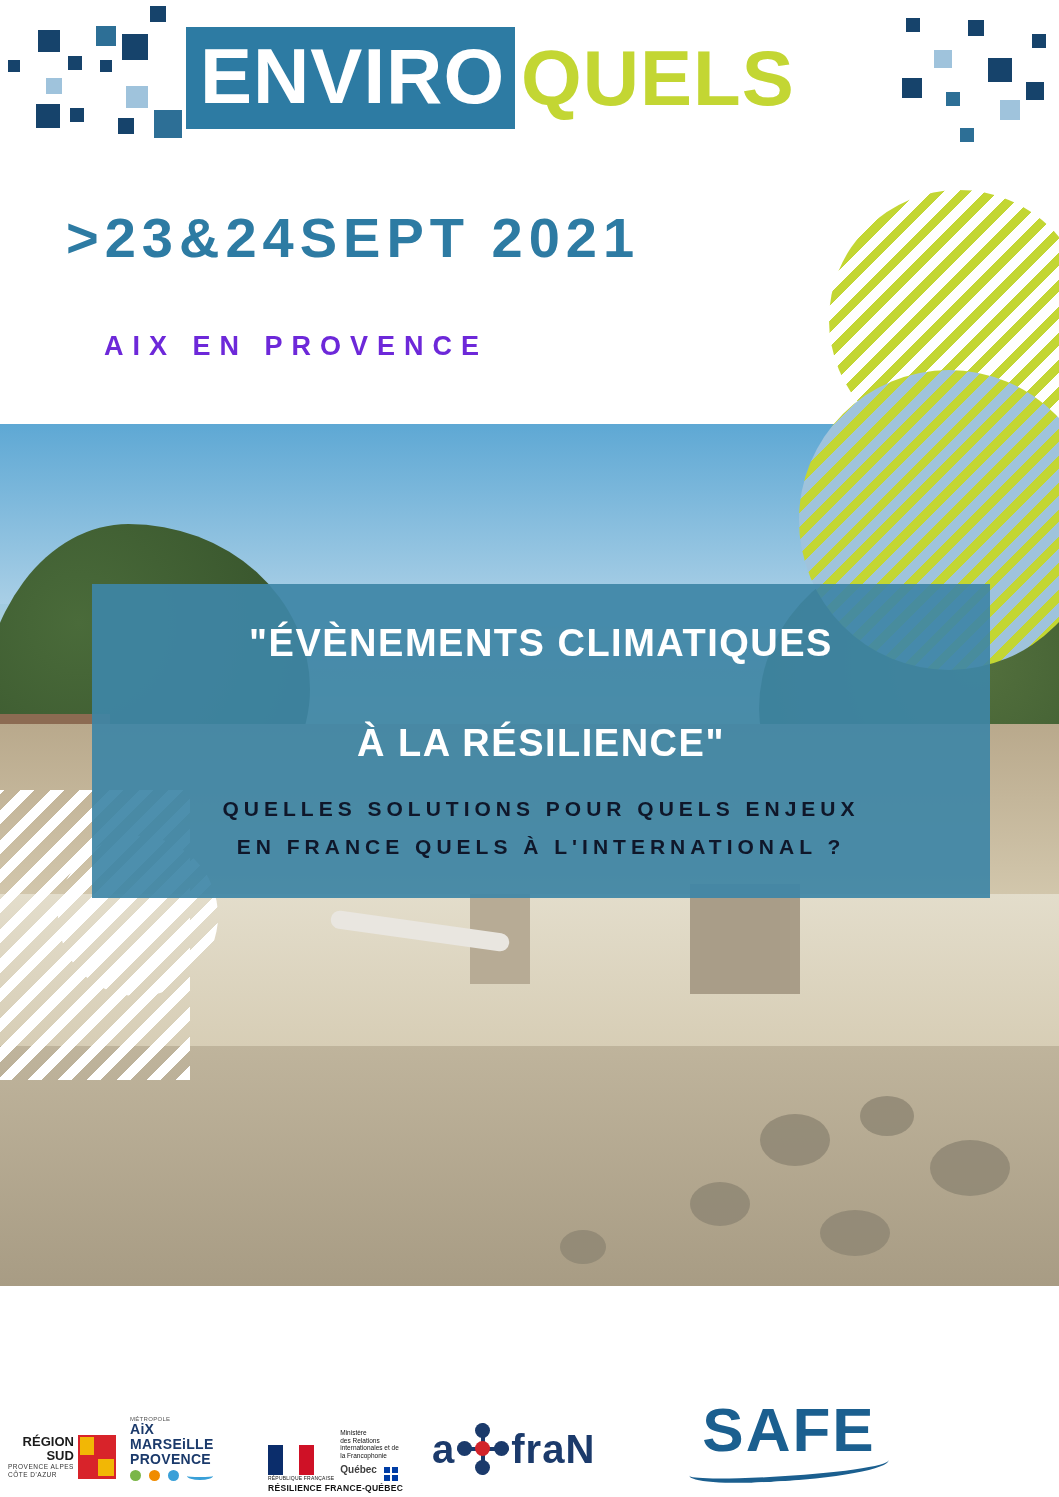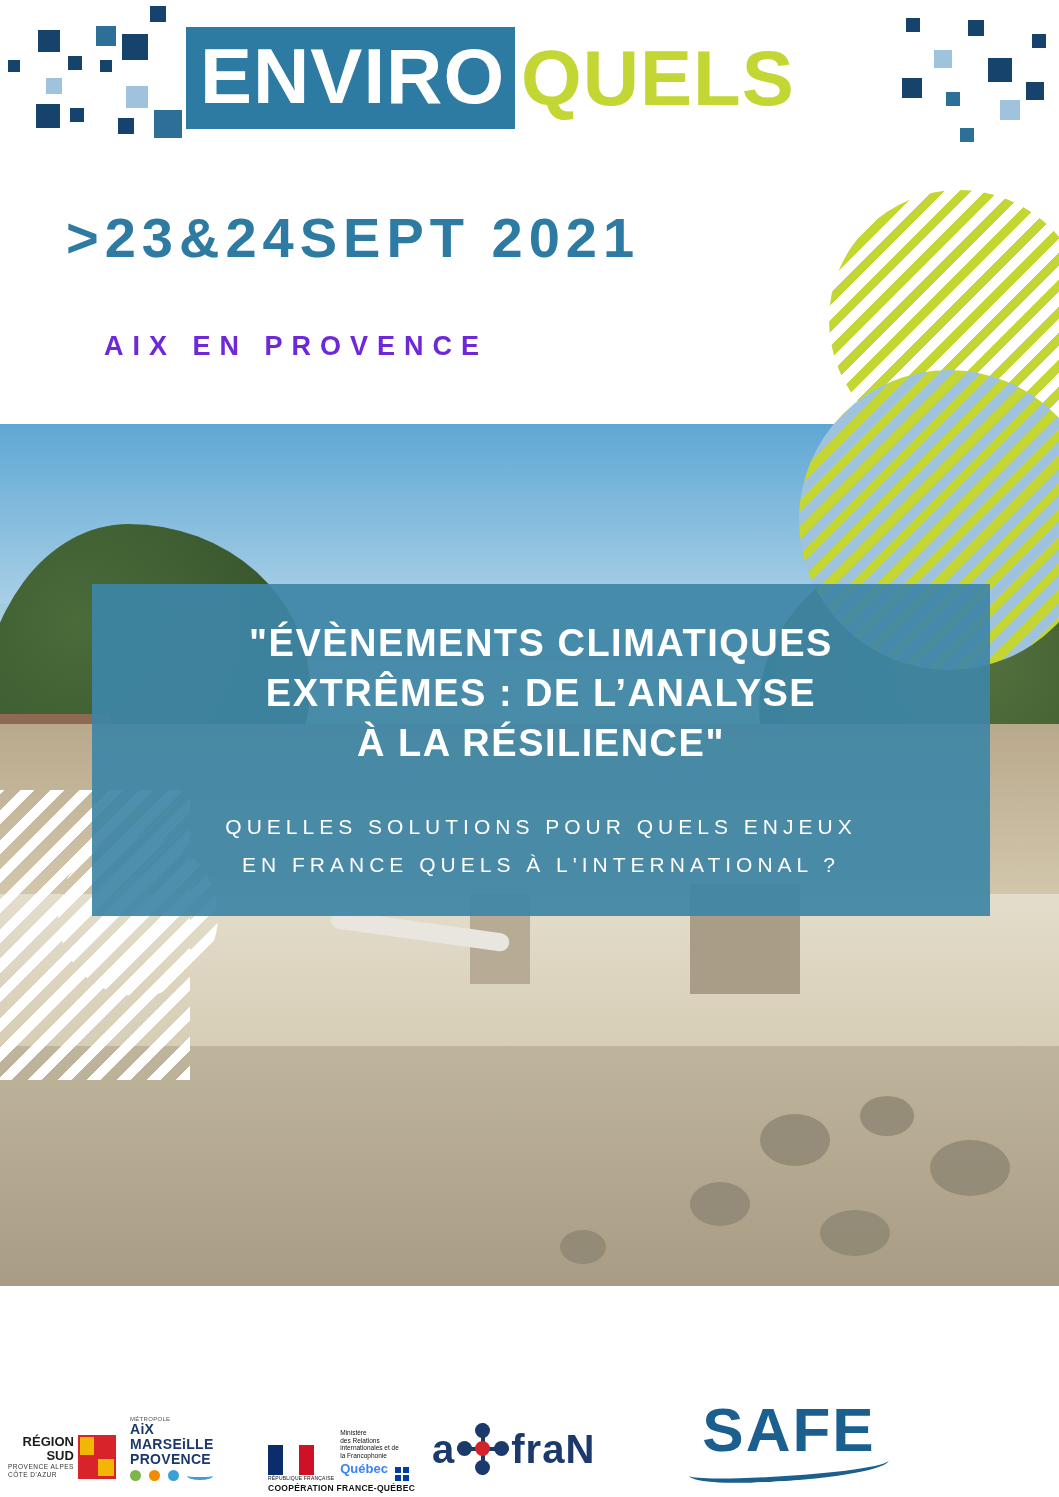--- a/index.html
+++ b/index.html
@@ -218,24 +218,24 @@
     text-align: center;
   }
   .title-panel h1 {
     color: #ffffff;
     font-size: 38px;
     font-weight: bold;
     line-height: 50px;
     letter-spacing: 1.5px;
   }
   .subtitle {
-    margin-top: 40px;
-    color: #ffffff;
+    margin-top: 22px;
+    color: #0f172a;
     font-size: 21px;
-    font-weight: normal;
+    font-weight: bold;
     line-height: 38px;
     letter-spacing: 5px;
   }
 
   
   .footer-text {
     position: absolute;
     left: 0;
     top: 1290px;
     width: 1059px;
@@ -278,21 +278,21 @@
 
   .quebec { left: 268px; bottom: 16px; display: flex; align-items: flex-end; gap: 6px; }
   .fr-block { text-align: center; }
   .fr-flag { width: 46px; height: 30px; display: flex; }
   .fr-flag i { flex: 1; display: block; }
   .fr-flag .b { background: #0b2d6b; }
   .fr-flag .w { background: #ffffff; }
   .fr-flag .r { background: #cf1126; }
   .fr-txt { font-size: 5px; color: #111; line-height: 6px; letter-spacing: .2px; }
   .qc-txt { font-size: 6.5px; color: #111; line-height: 7.5px; }
-  .qc-name { font-size: 13px; font-weight: bold; color: #3b82f6; }
+  .qc-name { font-size: 10px; font-weight: bold; color: #404040; }
   .qc-flag { display: inline-grid; grid-template-columns: repeat(2, 6px); gap: 2px; margin-left: 3px; }
   .qc-flag b { width: 6px; height: 6px; background: #003da5; display: block; }
   .coop { position: absolute; left: 268px; bottom: 4px; font-size: 8.5px; font-weight: bold; color: #111; letter-spacing: .3px; }
 
   .afran { left: 432px; bottom: 22px; display: flex; align-items: center; }
   .afran-text { font-size: 40px; font-weight: bold; color: #1b3a6b; letter-spacing: 1px; }
   .afran-cross {
     width: 52px; height: 52px; position: relative; margin: 0 2px;
   }
   .afran-cross span {
@@ -380,21 +380,21 @@
     <div class="rock" style="left:820px; bottom:30px;  width:70px; height:46px;"></div>
     <div class="rock" style="left:560px; bottom:22px;  width:46px; height:34px;"></div>
   </div>
 
   <div class="wedge-stripes"></div>
   <div class="wedge-circle"></div>
 
   <div class="title-panel">
     <h1>
       <span>"ÉVÈNEMENTS CLIMATIQUES</span><br>
-      <span>EXTRÊMES : DE L’ANALYSE</span><br>
+      <br>
       <span>À LA RÉSILIENCE"</span>
     </h1>
     <div class="subtitle">
       <span>QUELLES SOLUTIONS POUR QUELS ENJEUX</span><br>
       <span>EN FRANCE QUELS À L'INTERNATIONAL ?</span>
     </div>
   </div>
 
 
   <div class="logo-bar">
@@ -443,21 +443,21 @@
           <span class="qc-name">Québec</span>
           <span class="qc-flag">
               <b></b>
               <b></b>
               <b></b>
               <b></b>
             </span>
         </div>
       </div>
     </div>
-    <div class="coop">COOPÉRATION FRANCE-QUÉBEC</div>
+    <div class="coop">RÉSILIENCE FRANCE-QUÉBEC</div>
 
     <div class="logo-item afran">
       <span class="afran-text">a</span>
       <span class="afran-cross">
         <span class="bar1"></span>
           <span class="bar2"></span>
         <span class="n"></span>
           <span class="s"></span>
           <span class="w2"></span>
           <span class="e"></span>

